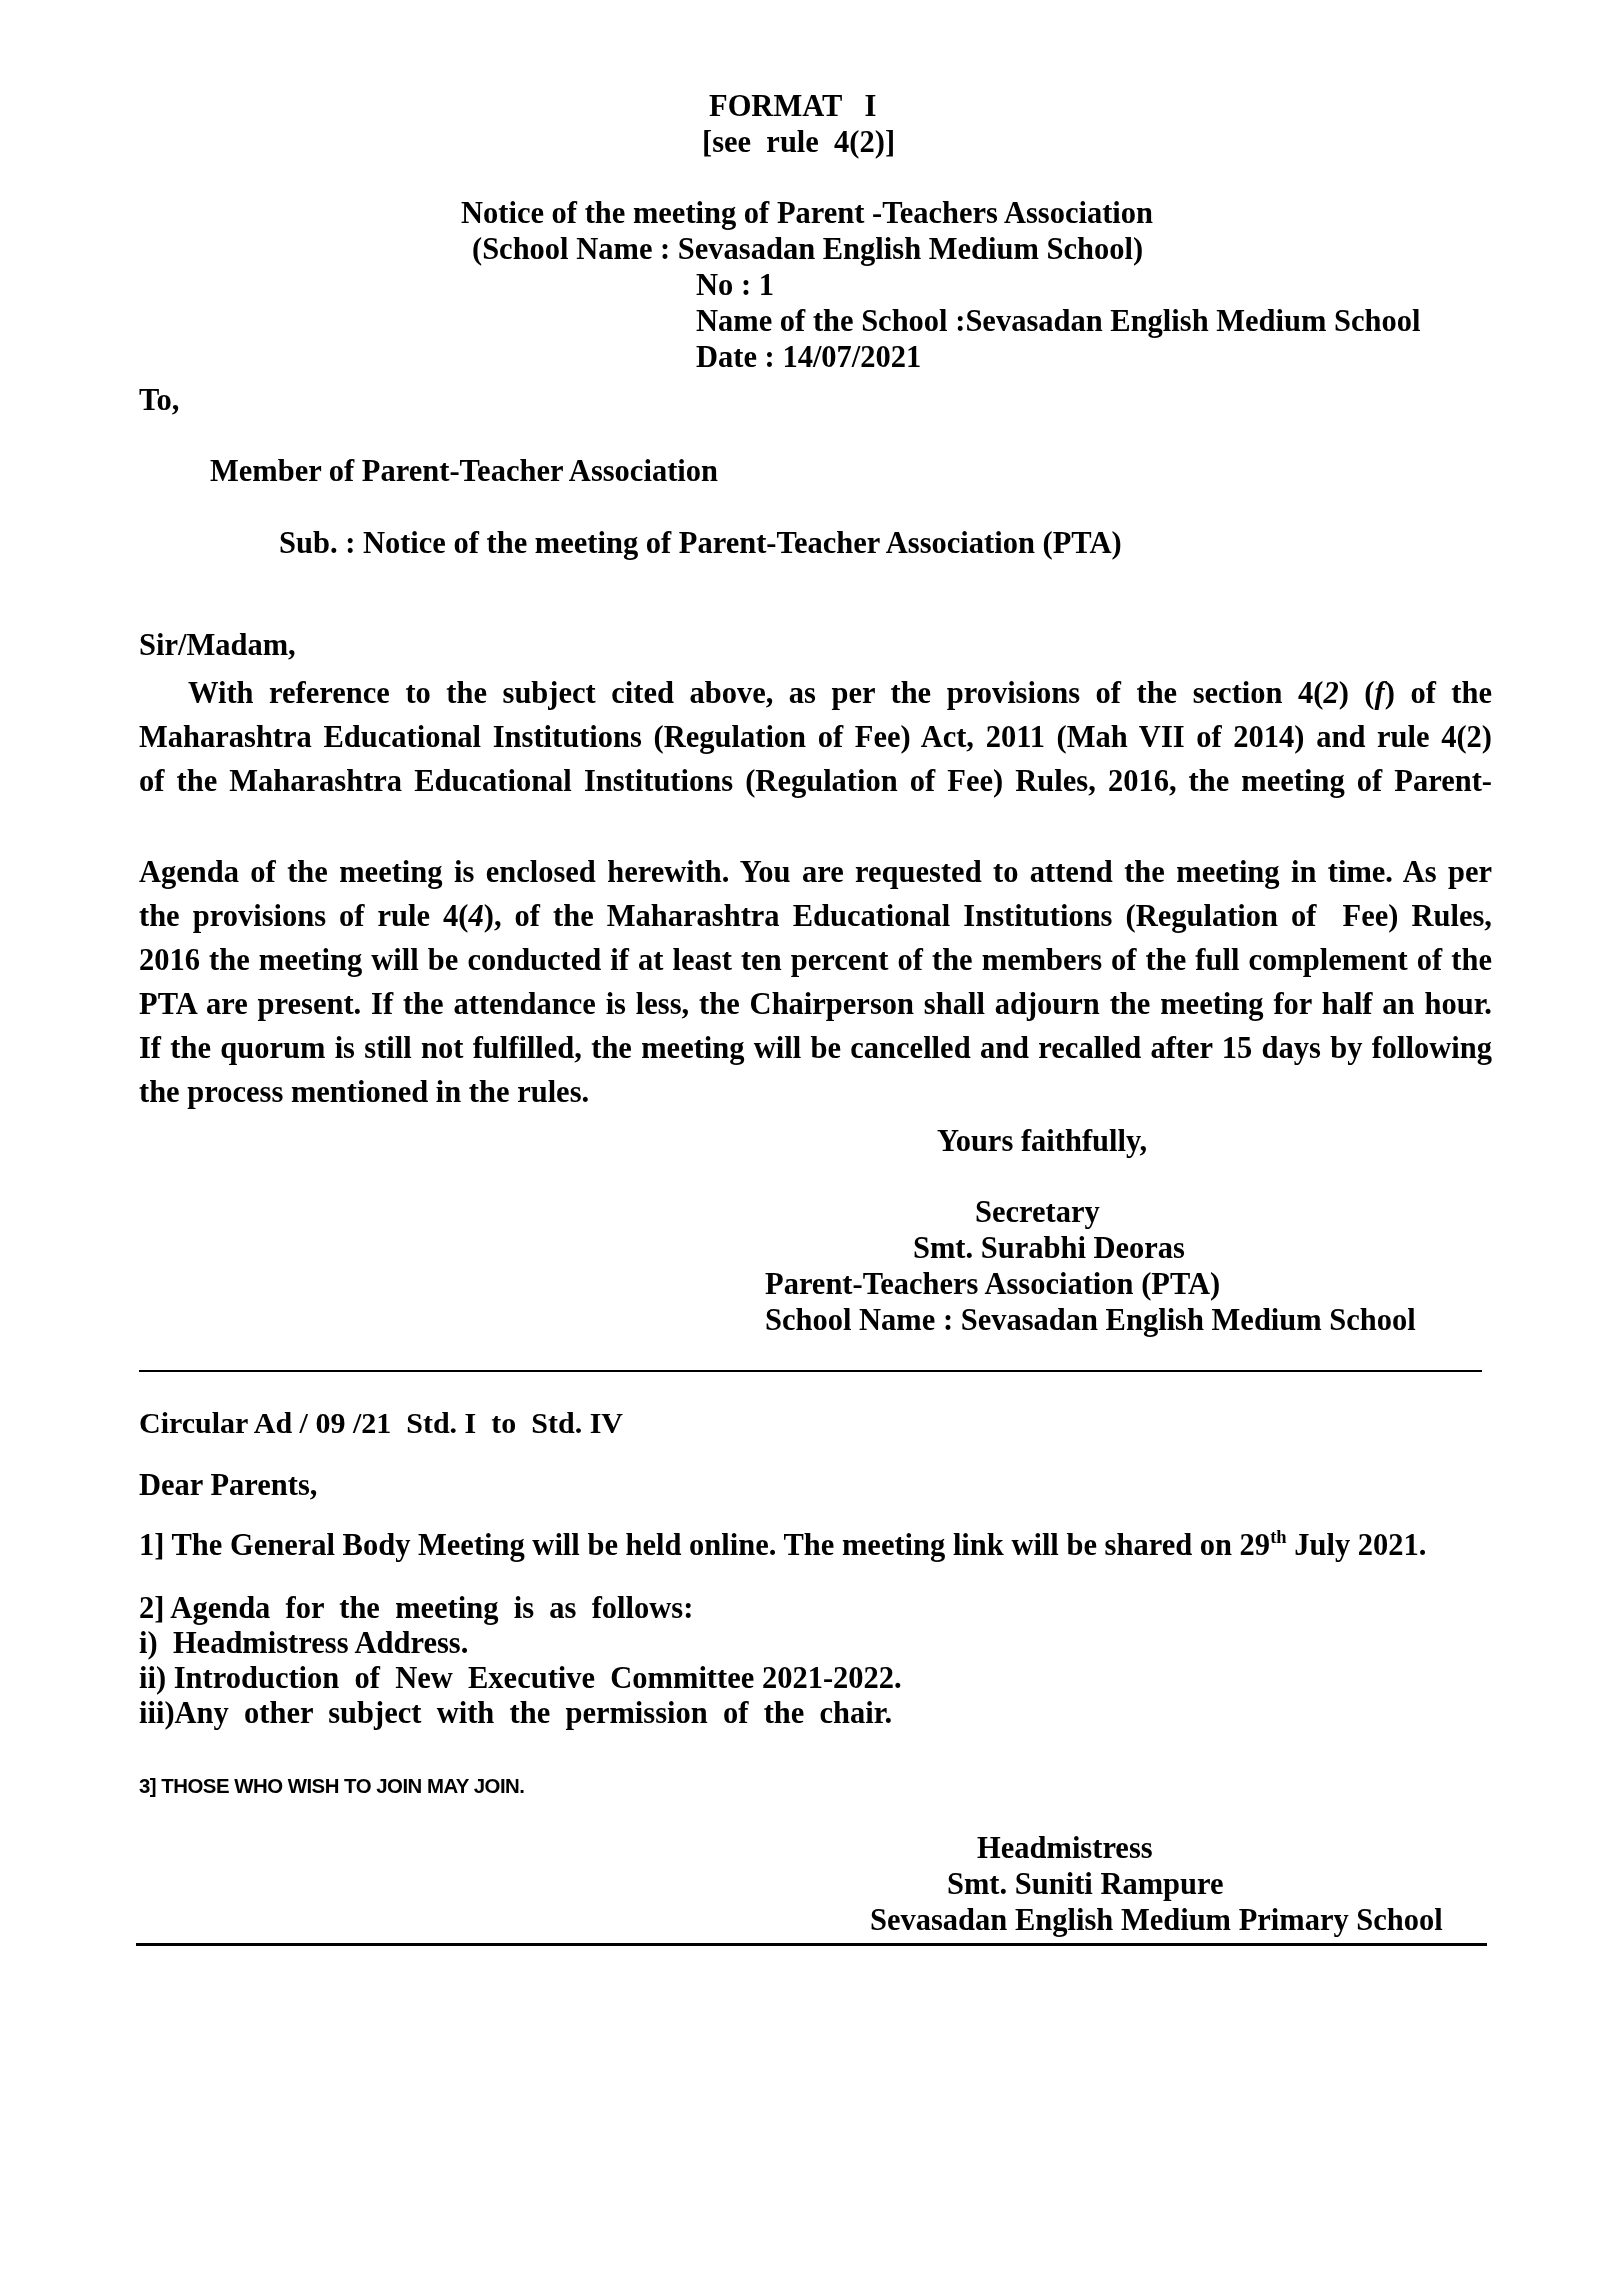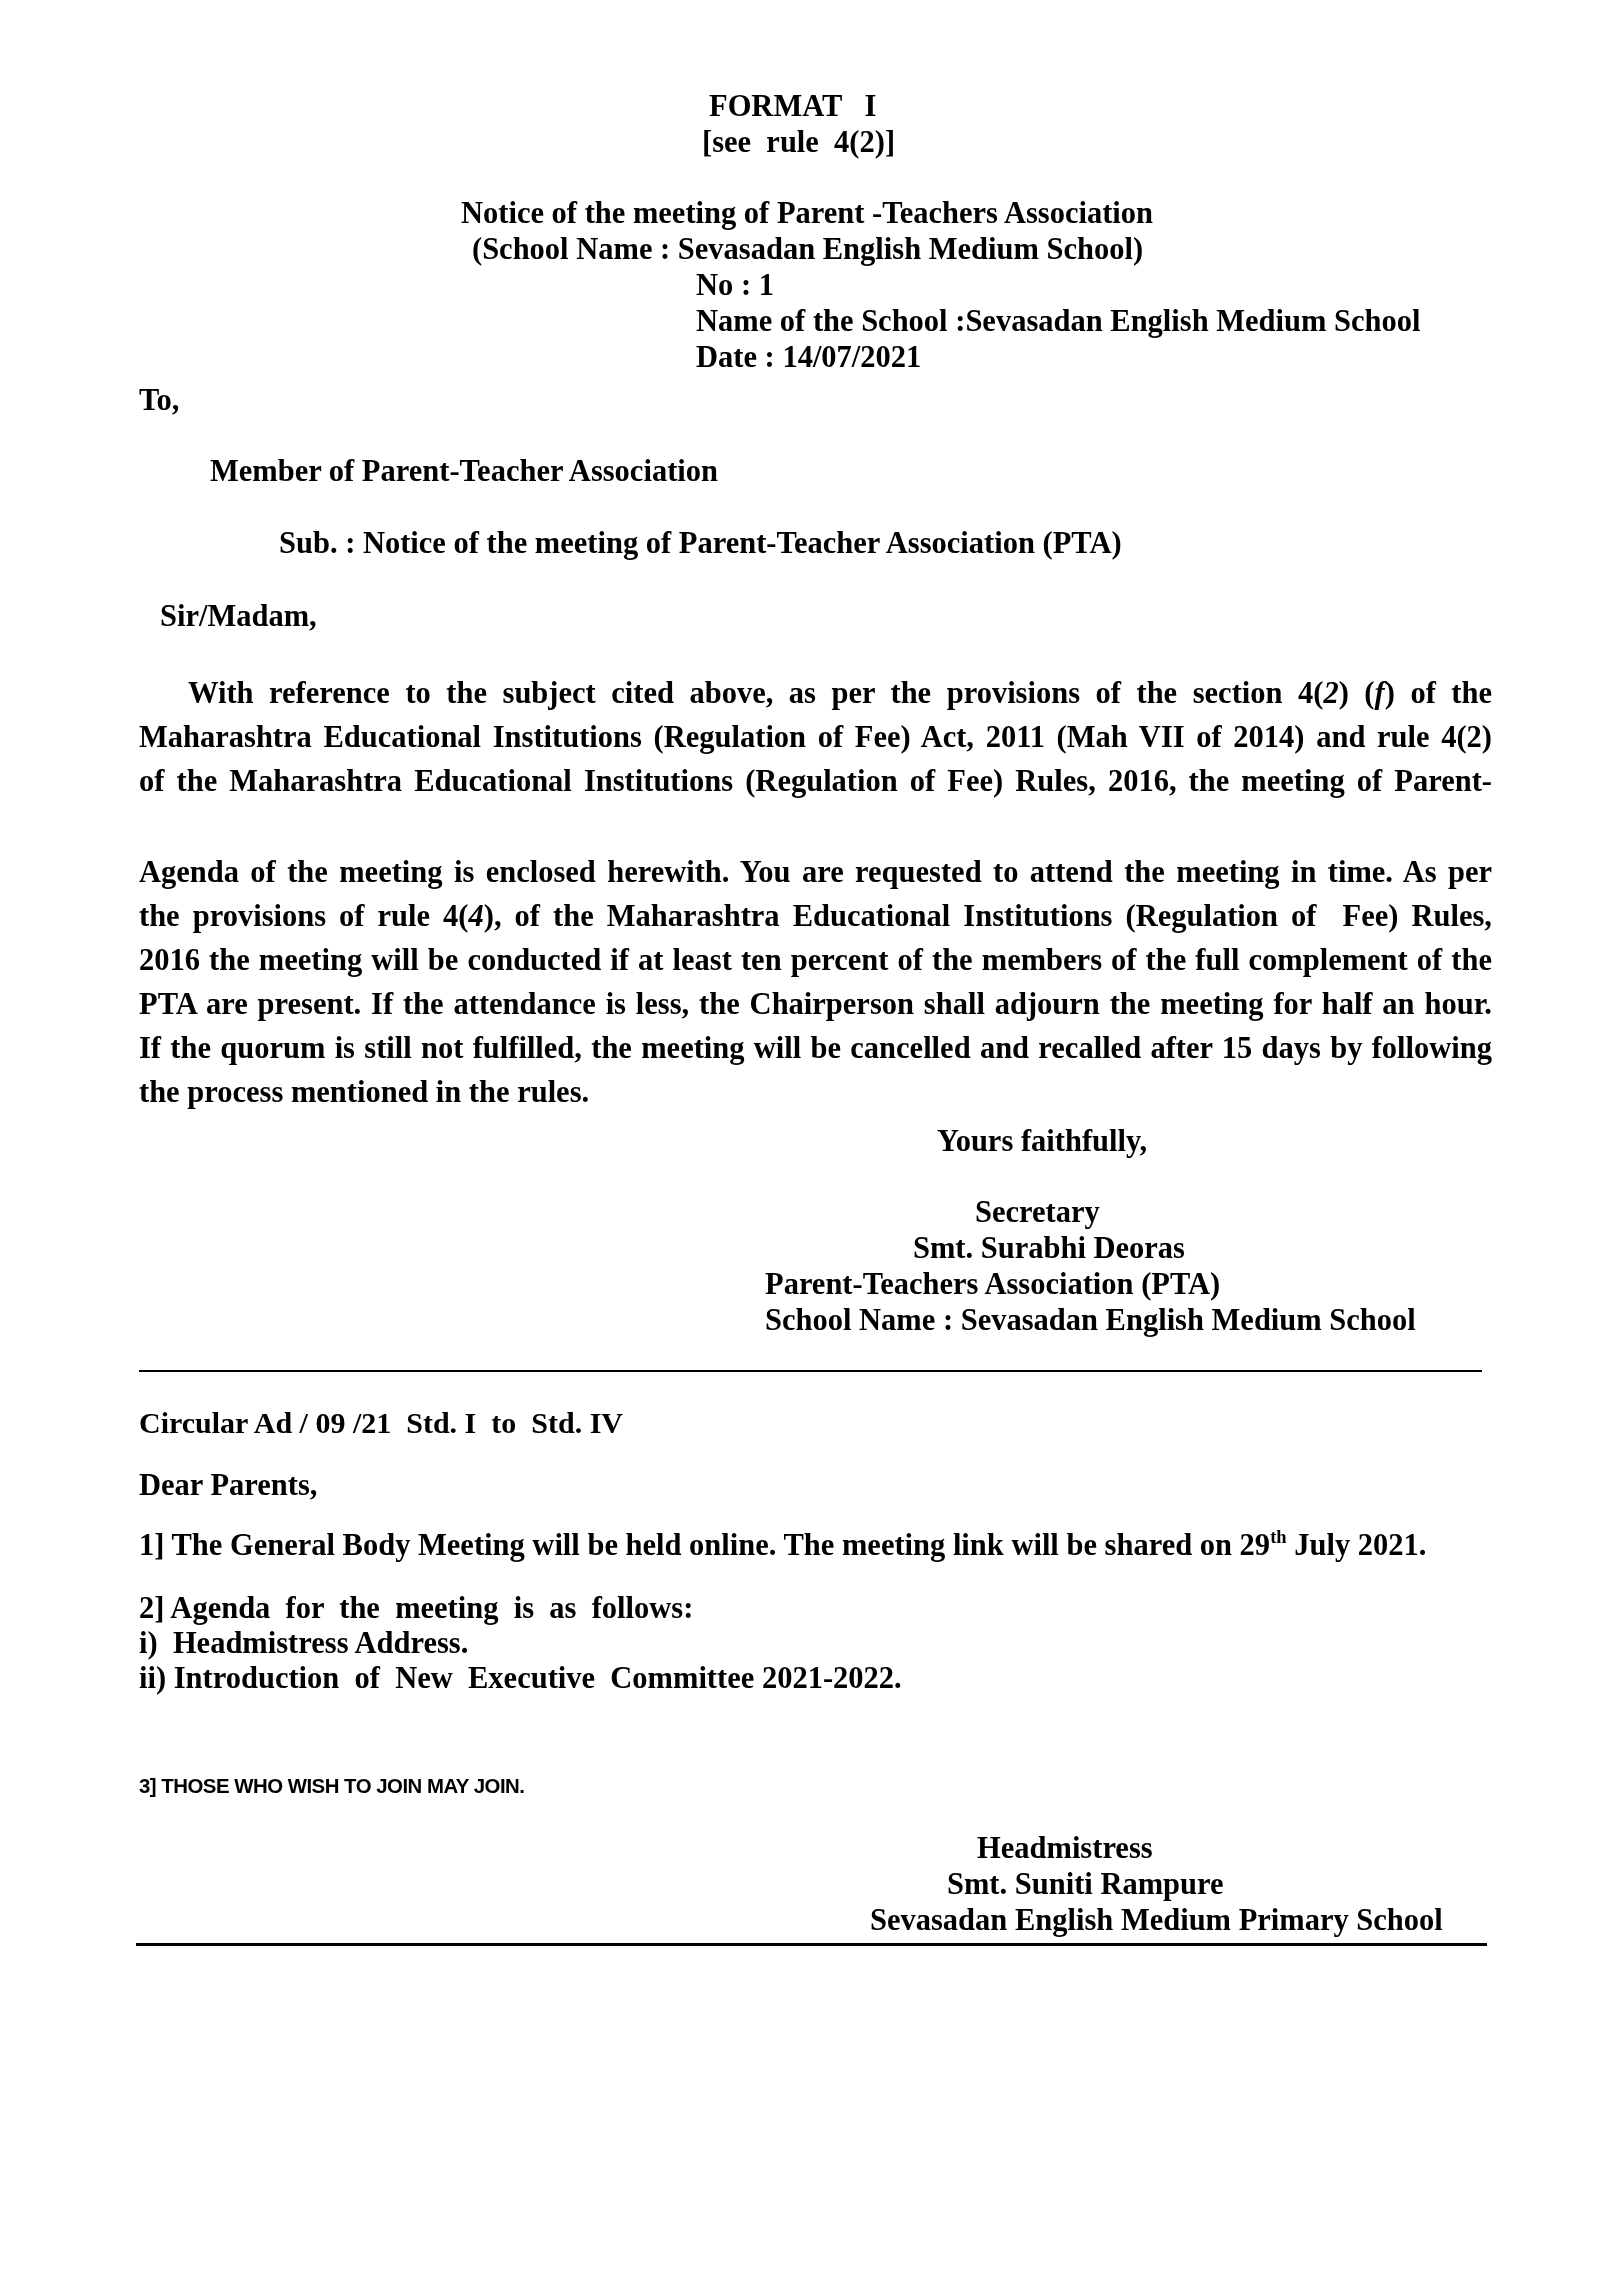--- a/index.html
+++ b/index.html
@@ -68,21 +68,21 @@
 
   <div class="ln" style="left:461px; top:195px;">Notice of the meeting of Parent -Teachers Association</div>
   <div class="ln" style="left:472px; top:231px;">(School Name : Sevasadan English Medium School)</div>
   <div class="ln" style="left:696px; top:267px;">No : 1</div>
   <div class="ln" style="left:696px; top:303px;">Name of the School :Sevasadan English Medium School</div>
   <div class="ln" style="left:696px; top:339px;">Date : 14/07/2021</div>
 
   <div class="ln" style="left:139px; top:382px;">To,</div>
   <div class="ln" style="left:210px; top:453px;">Member of Parent-Teacher Association</div>
   <div class="ln" style="left:279px; top:525px;">Sub. : Notice of the meeting of Parent-Teacher Association (PTA)</div>
-  <div class="ln" style="left:139px; top:598px;margin-left:21px;">Sir/Madam,</div>
+  <div class="ln" style="left:139px; top:627px;">Sir/Madam,</div>
 
   <div class="justify" style="top:667px;">
     <span class="para-line" style="text-indent:49px;"><span>With reference to the subject cited above, as per the provisions of the section 4(</span><span class="i">2</span><span>) (</span><span class="i">f</span><span>) of the</span></span>
     <span class="para-line">Maharashtra Educational Institutions (Regulation of Fee) Act, 2011 (Mah VII of 2014) and rule 4(2)</span>
     <span class="para-line">of the Maharashtra Educational Institutions (Regulation of Fee) Rules, 2016, the meeting of Parent-</span>
   </div>
 
   <div class="justify" style="top:846px;">
     <span class="para-line">Agenda of the meeting is enclosed herewith. You are requested to attend the meeting in time. As per</span>
     <span class="para-line"><span>the provisions of rule 4(</span><span class="i">4</span><span style="white-space:pre;">), of the Maharashtra Educational Institutions (Regulation of  Fee) Rules,</span></span>
@@ -99,20 +99,21 @@
   <div class="ln" style="left:765px; top:1302px;">School Name : Sevasadan English Medium School</div>
 
   <div class="rule" style="left:139px; top:1370px; width:1343px; height:2.3px;"></div>
 
   <div class="ln small" style="left:139px; top:1409px;">Circular Ad / 09 /21  Std. I  to  Std. IV</div>
   <div class="ln" style="left:139px; top:1467px;">Dear Parents,</div>
   <div class="ln" style="left:139px; top:1527px;"><span>1] The General Body Meeting will be held online. The meeting link will be shared on 29</span><sup class="ord">th</sup><span> July 2021.</span></div>
   <div class="ln" style="left:139px; top:1590px;">2] Agenda  for  the  meeting  is  as  follows:</div>
   <div class="ln" style="left:139px; top:1625px;">i)  Headmistress Address.</div>
   <div class="ln" style="left:139px; top:1660px;">ii) Introduction  of  New  Executive  Committee 2021-2022.</div>
+  <div class="ln" style="left:139px; top:1695px;">iii)Any  other  subject  with  the  permission  of  the  chair.</div>
   <div class="ln sans" style="left:139px; top:1774px;">3] THOSE WHO WISH TO JOIN MAY JOIN.</div>
 
   <div class="ln" style="left:977px; top:1830px;">Headmistress</div>
   <div class="ln" style="left:947px; top:1866px;">Smt. Suniti Rampure</div>
   <div class="ln" style="left:870px; top:1902px;">Sevasadan English Medium Primary School</div>
 
   <div class="rule" style="left:136px; top:1943px; width:1351px; height:2.8px;"></div>
 </div>
 
 

